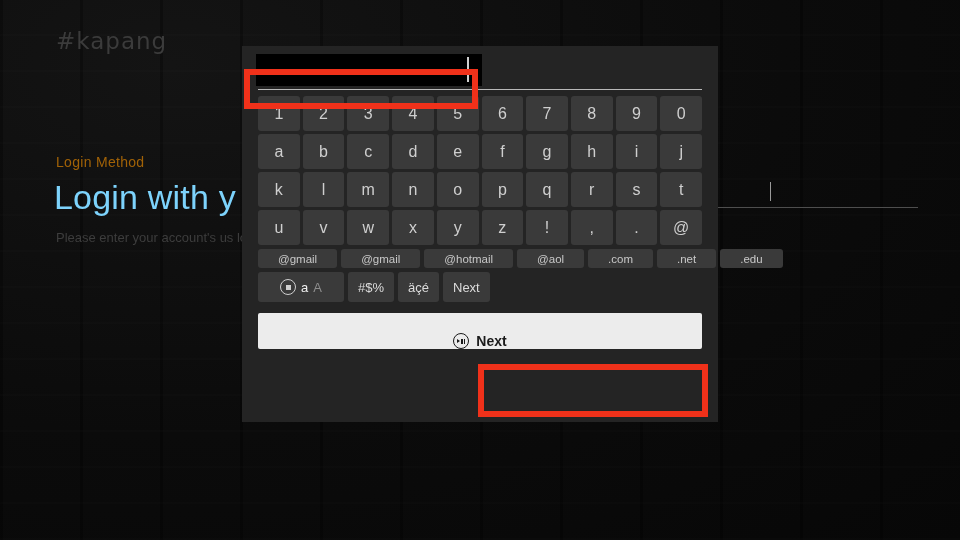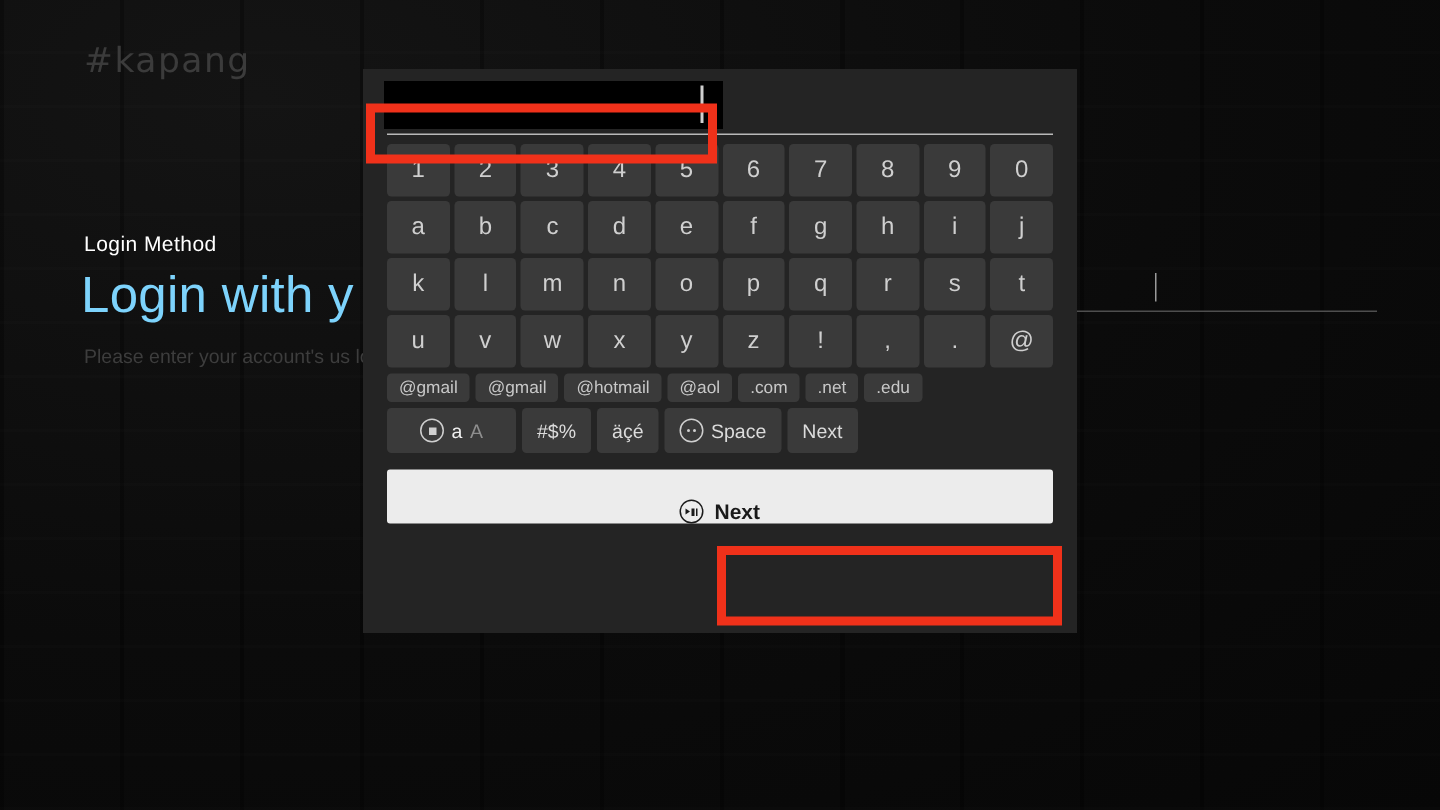--- a/index.html
+++ b/index.html
@@ -27,21 +27,21 @@
     pointer-events:none;
   }
   #logo{
     position:absolute;left:56px;top:28px;
     font-size:23px;letter-spacing:1px;
     color:#3b3b3b;
     font-family:"DejaVu Sans", sans-serif;
   }
   #login-method-label{
     position:absolute;left:56px;top:154px;
-    font-size:14px;color:#ffffff;letter-spacing:.3px;
+    font-size:14px;color:#a16207;letter-spacing:.3px;
   }
   #login-heading{
     position:absolute;left:54px;top:178px;
     font-size:34px;color:#7dd3fc;white-space:nowrap;letter-spacing:.2px;
   }
   #login-desc{
     position:absolute;left:56px;top:228px;width:420px;
     font-size:13px;line-height:20px;color:#3d3d3d;
   }
   #bg-form{position:absolute;left:640px;top:180px;width:300px;}
@@ -87,21 +87,21 @@
   .kb-row{display:flex;gap:3px;margin-bottom:3px;}
   .key{
     background:#3a3a3a;color:#cfcfcf;
     border-radius:3px;
     display:flex;align-items:center;justify-content:center;
     font-size:16px;
     height:35px;flex:1 1 0;
     user-select:none;
   }
   .kb-row.r-domain .key{
-    height:19px;font-size:11.5px;color:#c8c8c8;flex:0 0 auto;padding:0 8px;
+    height:19px;font-size:11.5px;color:#c8c8c8;flex:0 0 auto;padding:0 20px;
   }
   .kb-row.r-domain{gap:4px;margin-top:4px;margin-bottom:4px;}
   .kb-row.r-func{gap:4px;margin-top:4px;}
   .kb-row.r-func .key{
     height:30px;font-size:13px;flex:0 0 auto;padding:0 10px;gap:5px;color:#dcdcdc;
   }
   .key .dim{color:#8e8e8e;}
   .key .bright{color:#f0f0f0;}
 
   .circ{
@@ -253,29 +253,20 @@
     <div class="kb-row r-func">
       <div class="key" style="min-width:66px;">
         <span class="circ">
             <span class="sq"></span>
           </span>
         <span class="bright">a</span>
           <span class="dim">A</span>
       </div>
       <div class="key">#$%</div>
       <div class="key">äçé</div>
-      <div class="key">
-        <span class="circ">
-            <span class="dots">
-              <i></i>
-              <i></i>
-            </span>
-          </span>
-        <span>Space</span>
-      </div>
       <div class="key">Next</div>
     </div>
 
   </div>
 
   <div id="kb-bottom">
     <div id="btn-next">
       <span class="circ">
         <span class="tri"></span>
           <span class="bars">

